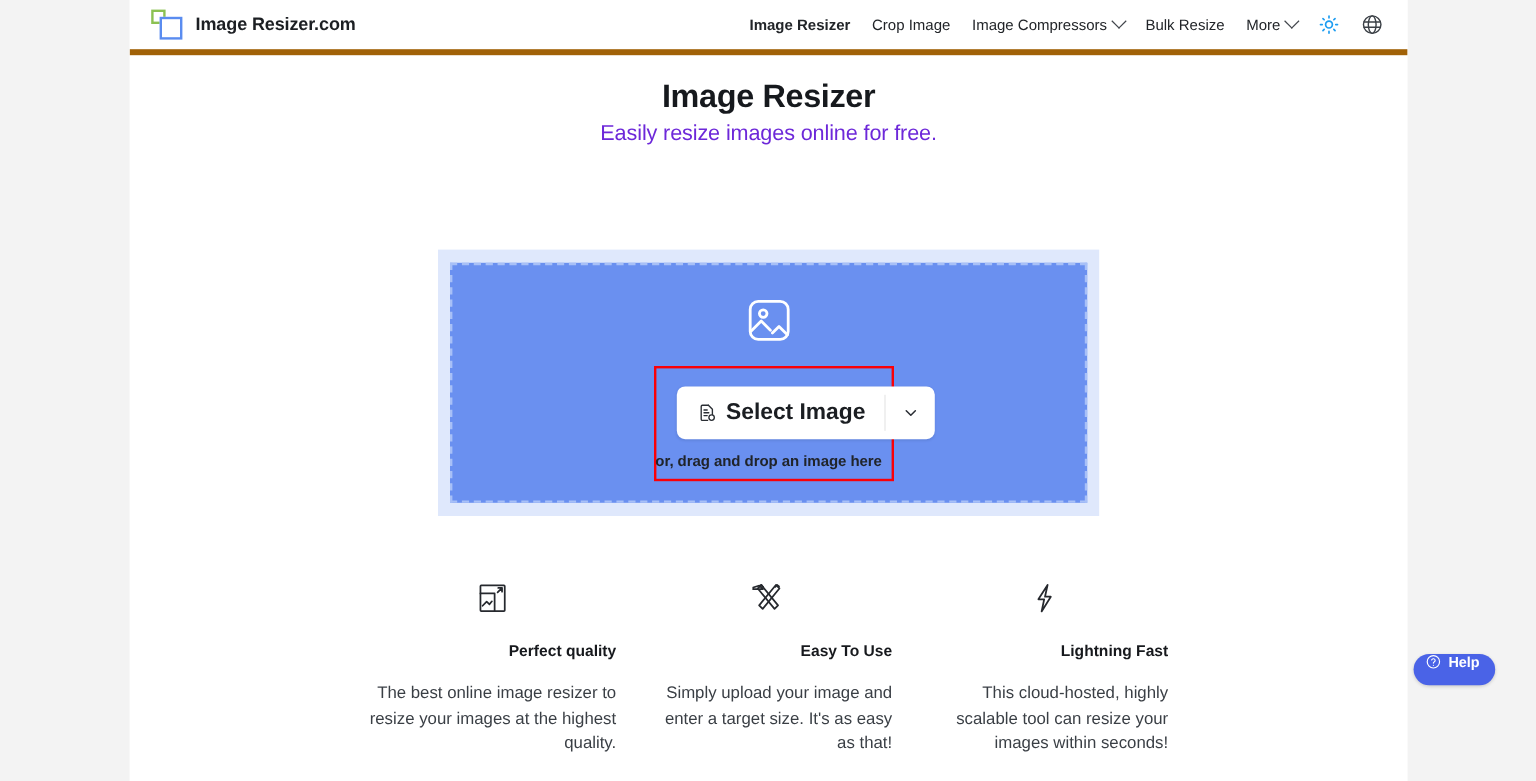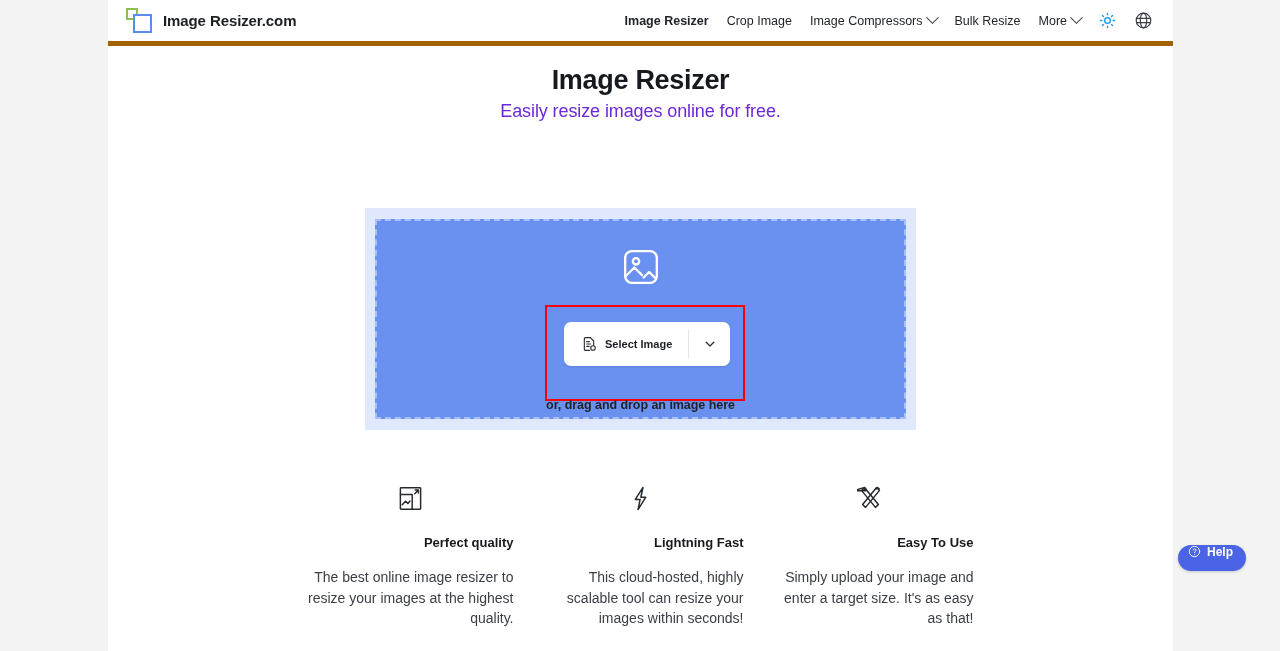--- a/index.html
+++ b/index.html
@@ -172,37 +172,37 @@
     border-radius: 7px;
     box-shadow: 0 1px 2px rgba(16,24,40,.09);
     cursor: pointer;
     overflow: hidden;
   }
   .select-main {
     display: flex;
     align-items: center;
     gap: 8px;
     padding: 0 16px 0 17px;
-    font-size: 11px;
+    font-size: 19px;
     font-weight: 700;
     color: #1b1e22;
     white-space: nowrap;
   }
   .select-divider { width: 1px; background: #e6e6e6; margin: 7px 0; }
   .select-caret {
     display: flex;
     align-items: center;
     justify-content: center;
     width: 41px;
   }
 
   .drop-hint {
     position: absolute;
     left: 0; right: 0;
-    top: 177px;
+    top: 156px;
     text-align: center;
     font-size: 12.5px;
     font-weight: 700;
     color: #20242a;
     letter-spacing: -0.05px;
   }
 
   
   .features {
     display: flex;
@@ -353,38 +353,38 @@
           <path d="M19 4.4l-3.3 3.3M19 4.4h-2.8M19 4.4v2.8"></path>
         </svg>
       </div>
       <div class="feature-title">Perfect quality</div>
       <div class="feature-desc">The best online image resizer to resize your images at the highest quality.</div>
     </div>
 
     <div class="feature">
       <div class="feature-icon">
         <svg width="27" height="27" viewBox="0 0 24 24" fill="none" stroke="#26292e" stroke-width="1.3" stroke-linecap="round" stroke-linejoin="round">
-          <path d="M14.2 2.2L7.4 12.8h4.3L9.8 21.8l6.8-10.9h-4.3z"></path>
-        </svg>
-      </div>
-      <div class="feature-title">Lightning Fast</div>
-      <div class="feature-desc">This cloud-hosted, highly scalable tool can resize your images within seconds!</div>
-    </div>
-
-    <div class="feature">
-      <div class="feature-icon">
-        <svg width="27" height="27" viewBox="0 0 24 24" fill="none" stroke="#26292e" stroke-width="1.3" stroke-linecap="round" stroke-linejoin="round">
           <path d="M5.2 2.6l2.6 2.6-11 0z" transform="translate(0,0)"></path>
           <path d="M6.6 2.2L4 4.8l12.4 15.1 2.6-2.6z"></path>
           <path d="M17.4 2.2L20 4.8 7.6 19.9 5 17.3z"></path>
           <path d="M5.2 3.3l1.4-1.1 1.3 1.4M17 3.6l1.3-1.4 1.4 1.1"></path>
         </svg>
       </div>
       <div class="feature-title">Easy To Use</div>
       <div class="feature-desc">Simply upload your image and enter a target size. It's as easy as that!</div>
+    </div>
+
+    <div class="feature">
+      <div class="feature-icon">
+        <svg width="27" height="27" viewBox="0 0 24 24" fill="none" stroke="#26292e" stroke-width="1.3" stroke-linecap="round" stroke-linejoin="round">
+          <path d="M14.2 2.2L7.4 12.8h4.3L9.8 21.8l6.8-10.9h-4.3z"></path>
+        </svg>
+      </div>
+      <div class="feature-title">Lightning Fast</div>
+      <div class="feature-desc">This cloud-hosted, highly scalable tool can resize your images within seconds!</div>
     </div>
 
   </div>
 
 </div>
 
 <div class="help">
   <svg width="13" height="13" viewBox="0 0 24 24" fill="none" stroke="#ffffff" stroke-width="1.8" stroke-linecap="round" stroke-linejoin="round">
     <circle cx="12" cy="12" r="9.5"></circle>
     <path d="M9.3 9.1a2.8 2.8 0 0 1 5.4.9c0 1.9-2.7 2.3-2.7 4"></path>

